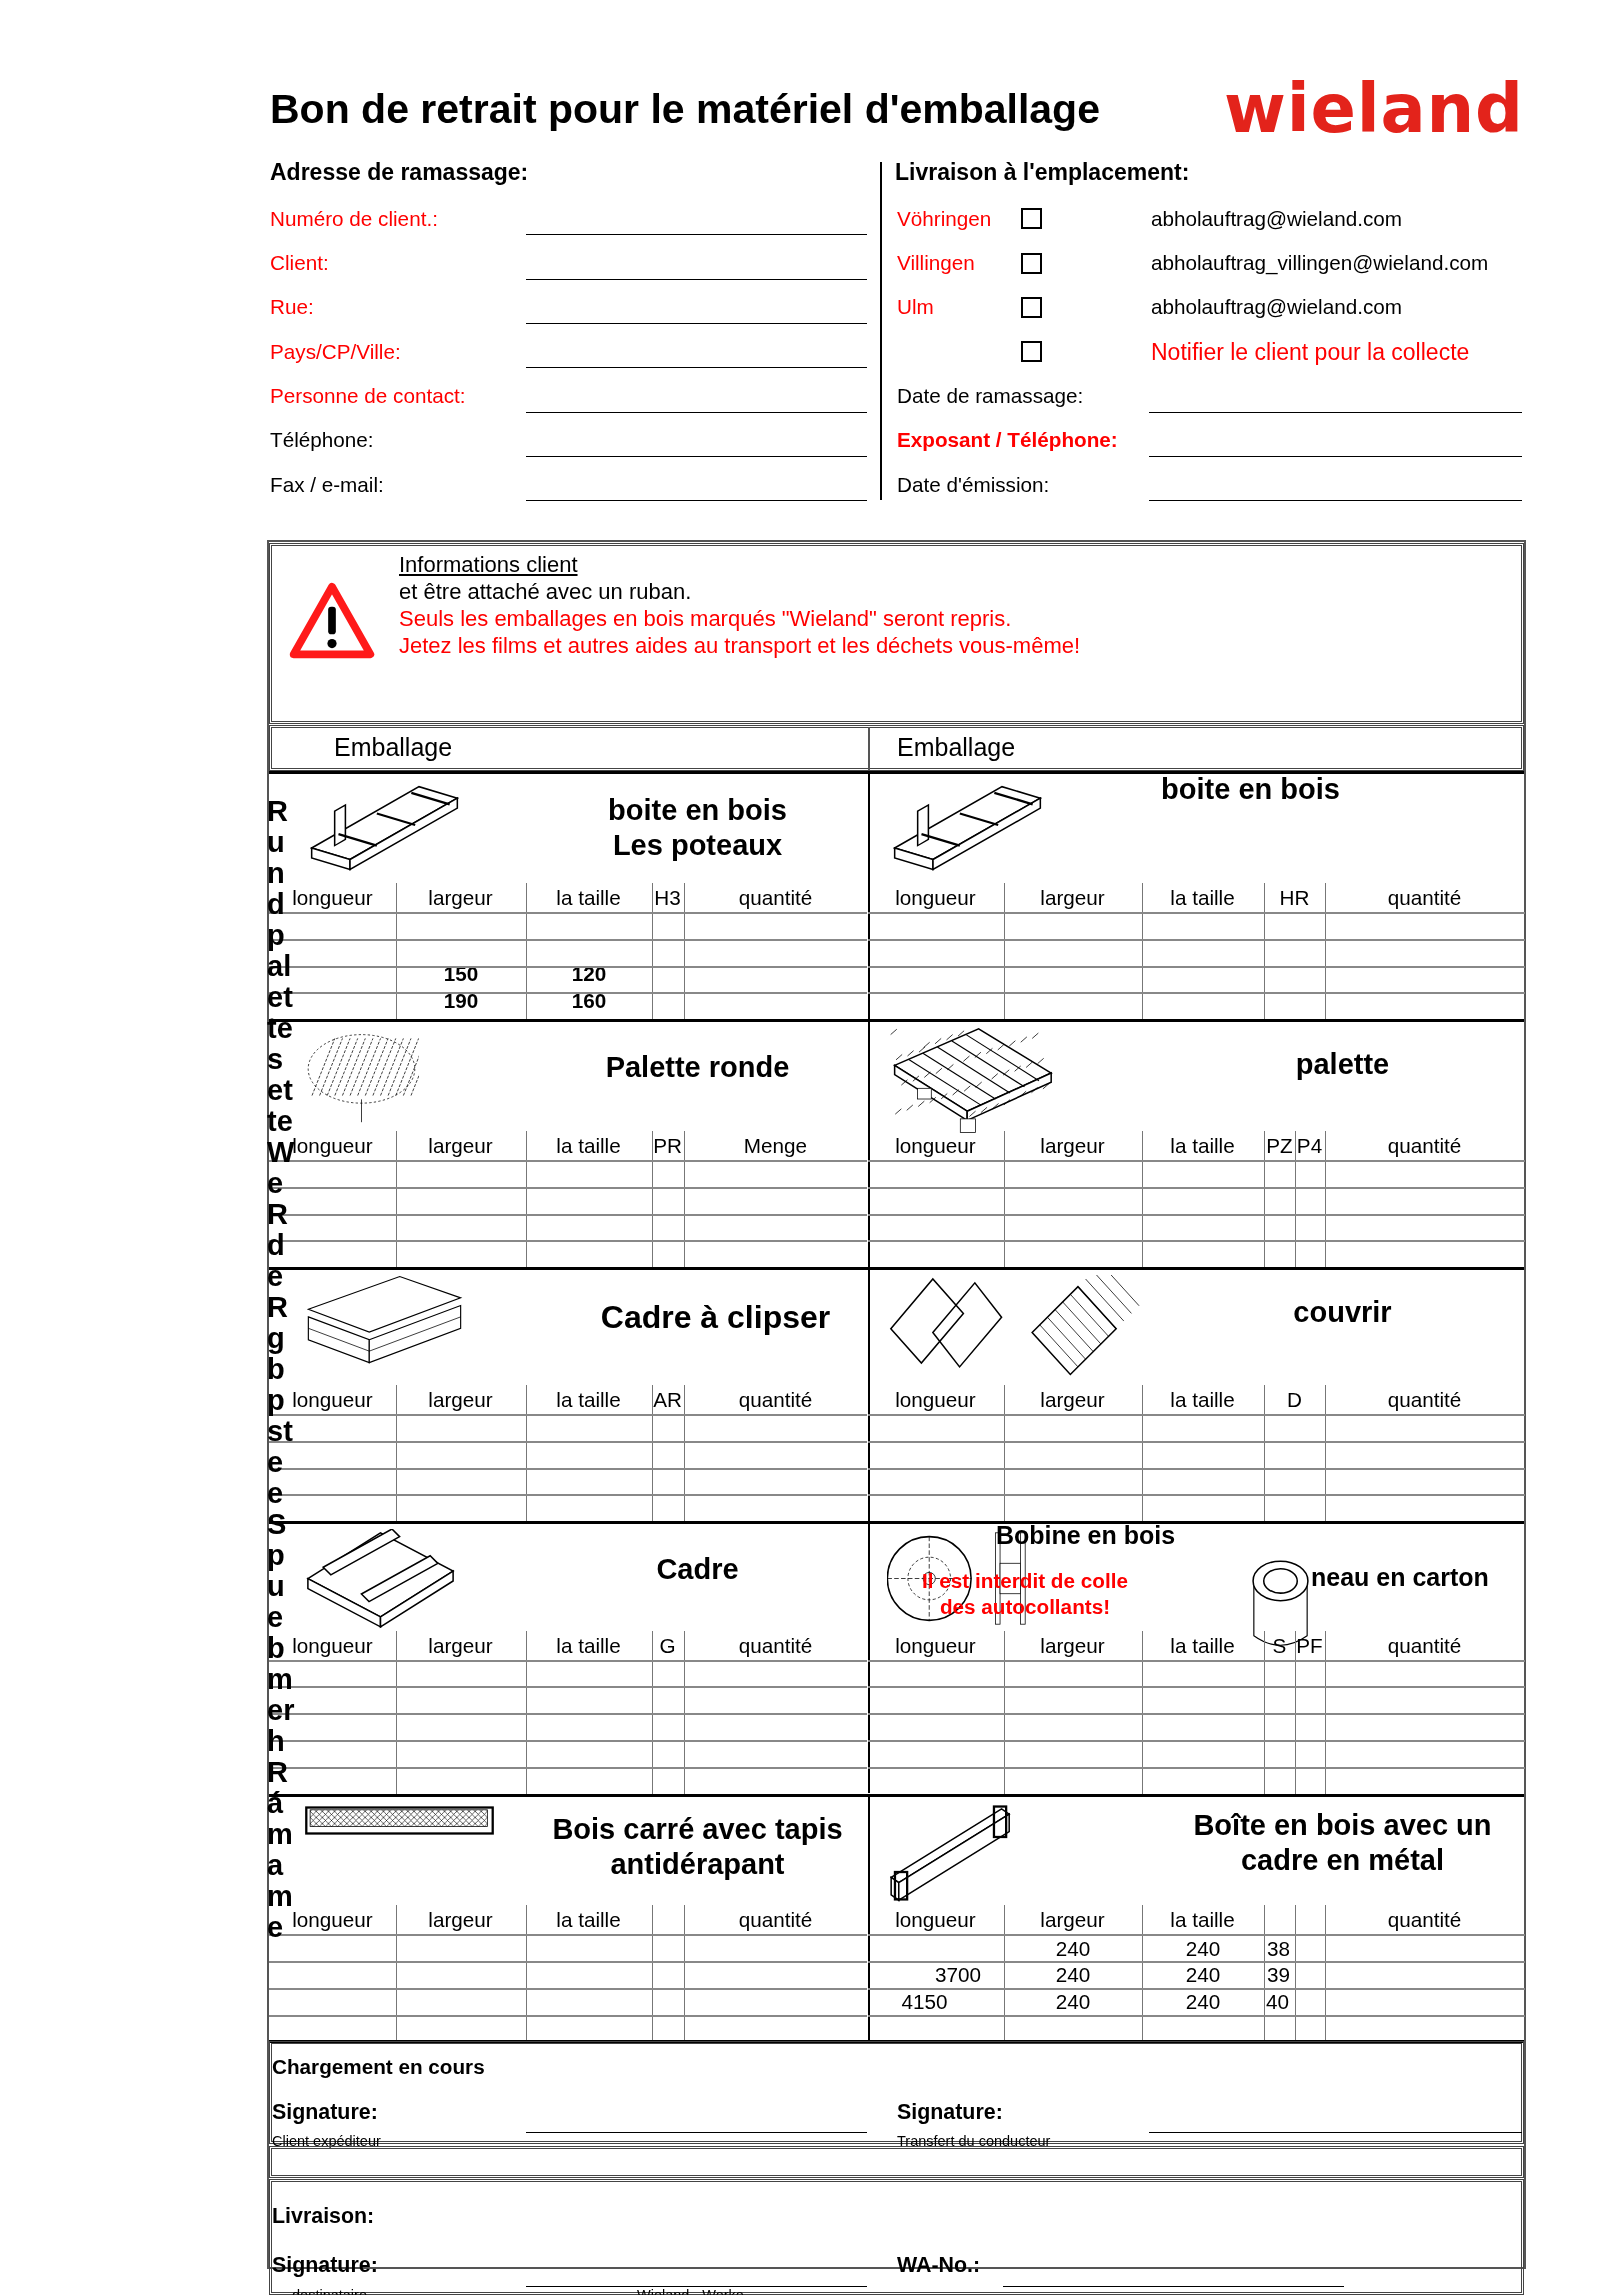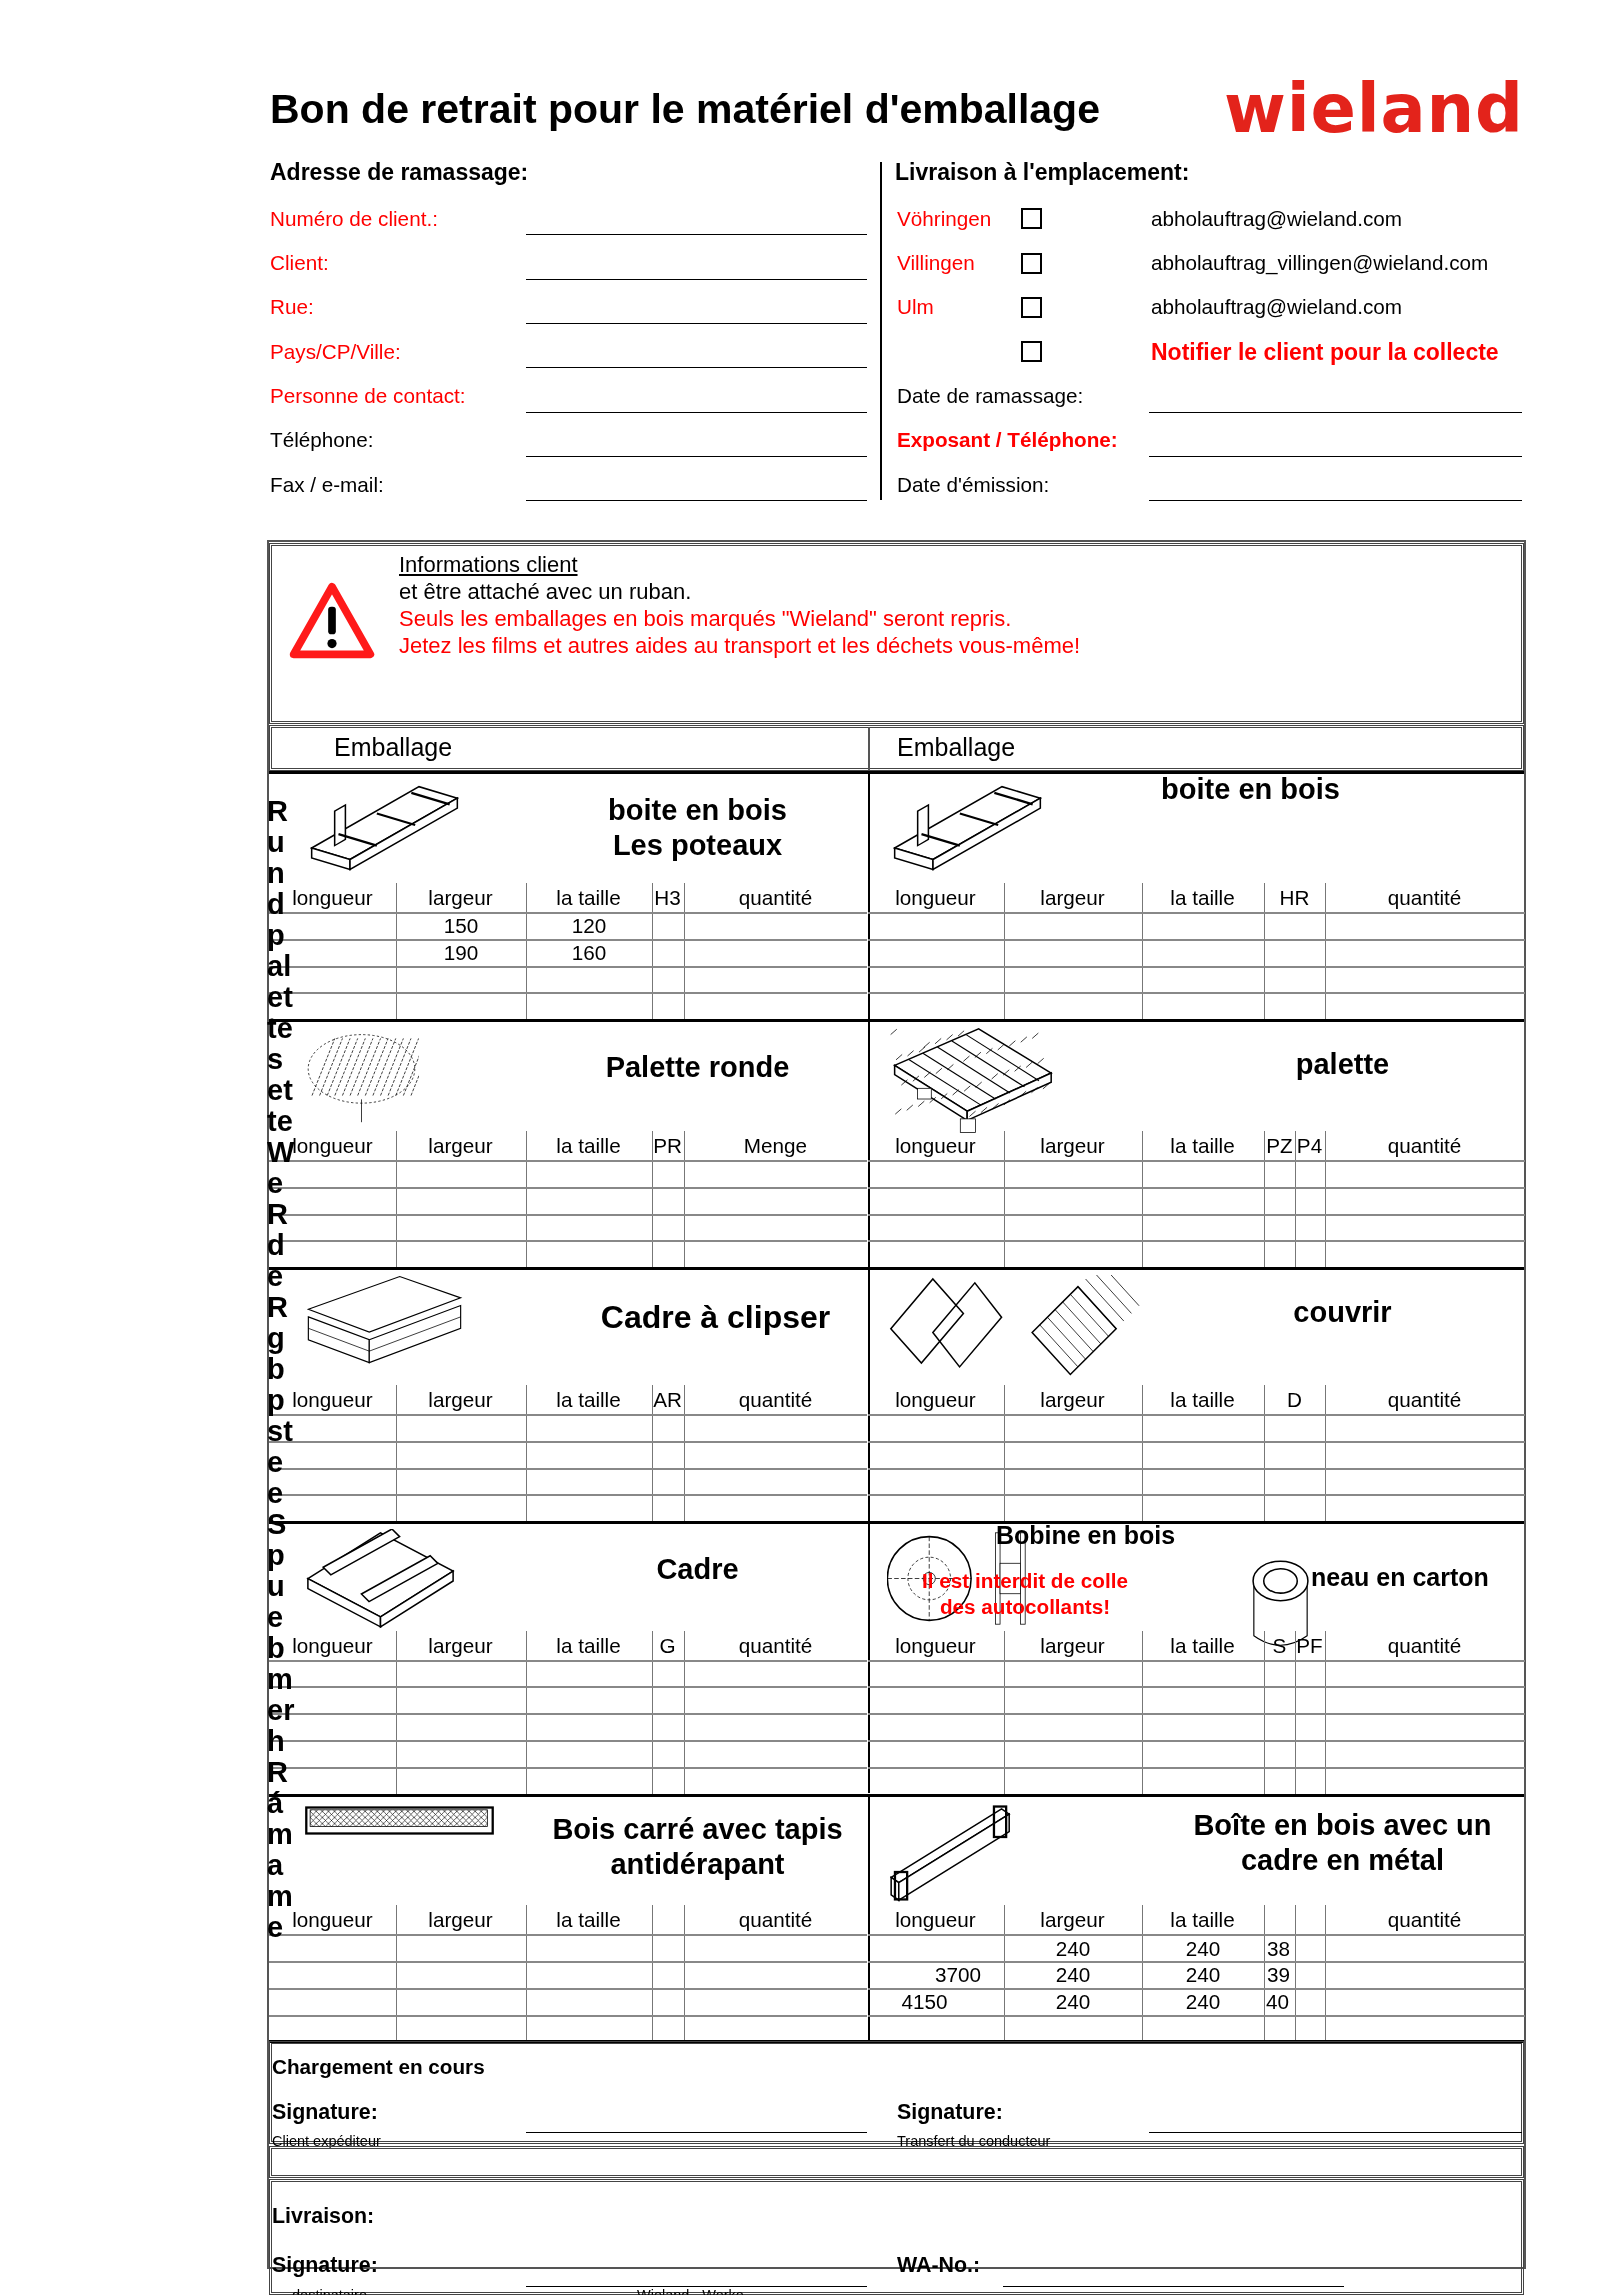--- a/index.html
+++ b/index.html
@@ -13,21 +13,21 @@
   .uline{border-bottom:1.5px solid #000;height:0;}
   .vdiv{left:880px;top:162px;width:1.5px;height:338px;background:#000;}
   .cb{width:21.4px;height:21.4px;border:2.3px solid #000;box-sizing:border-box;background:#fff;}
   .box{border:3.1px double #444;box-sizing:border-box;}
   .grid-h{position:absolute;height:1.5px;background:#888;}
   .grid-v{position:absolute;width:0.8px;background:#777;}
   .thick-h{position:absolute;height:3.1px;background:#000;}
   .colhdr{position:absolute;font-size:20.7px;text-align:center;white-space:nowrap;}
   .bt{position:absolute;font-size:29px;font-weight:bold;text-align:center;white-space:nowrap;}
   .val{position:absolute;font-size:20.7px;text-align:center;}
-  .valb{font-weight:normal;}
+  .valb{font-weight:bold;margin-top:48px;}
   .side{position:absolute;left:267px;width:27.5px;font-size:29px;font-weight:bold;line-height:31px;text-align:left;word-break:break-all;color:#000;}
   .small{font-size:14.5px;white-space:nowrap;}
 </style>
 </head>
 <body>
 
 <div class="abs title">Bon de retrait pour le matériel d'emballage</div>
 <div class="abs logo">wieland</div>
 
 <div class="abs hdr" style="left:270px;top:159px;">Adresse de ramassage:</div>
@@ -55,21 +55,21 @@
     <div class="abs lbl red" style="left:897px;top:207px;">Vöhringen</div>
     <div class="abs cb" style="left:1021px;top:208px;"></div>
     <div class="abs lbl" style="left:1151px;top:207px;">abholauftrag@wieland.com</div>
     <div class="abs lbl red" style="left:897px;top:251px;">Villingen</div>
     <div class="abs cb" style="left:1021px;top:253px;"></div>
     <div class="abs lbl" style="left:1151px;top:251px;">abholauftrag_villingen@wieland.com</div>
     <div class="abs lbl red" style="left:897px;top:295px;">Ulm</div>
     <div class="abs cb" style="left:1021px;top:297px;"></div>
     <div class="abs lbl" style="left:1151px;top:295px;">abholauftrag@wieland.com</div>
     <div class="abs cb" style="left:1021px;top:341px;"></div>
-    <div class="abs lbl red" style="left:1151px;top:339px;font-size:23px;font-weight:bold;">Notifier le client pour la collecte</div>
+    <div class="abs lbl red" style="left:1151px;top:339px;font-size:23px;">Notifier le client pour la collecte</div>
   </div>
 <div id="delivery-fields">
     <div class="abs lbl" style="left:897px;top:384px;">Date de ramassage:</div>
     <div class="abs uline" style="left:1149px;top:412px;width:373px;"></div>
     <div class="abs lbl red" style="left:897px;top:428px;font-weight:bold;">Exposant / Téléphone:</div>
     <div class="abs uline" style="left:1149px;top:456px;width:373px;"></div>
     <div class="abs lbl" style="left:897px;top:473px;">Date d'émission:</div>
     <div class="abs uline" style="left:1149px;top:500px;width:373px;"></div>
   </div>
 

